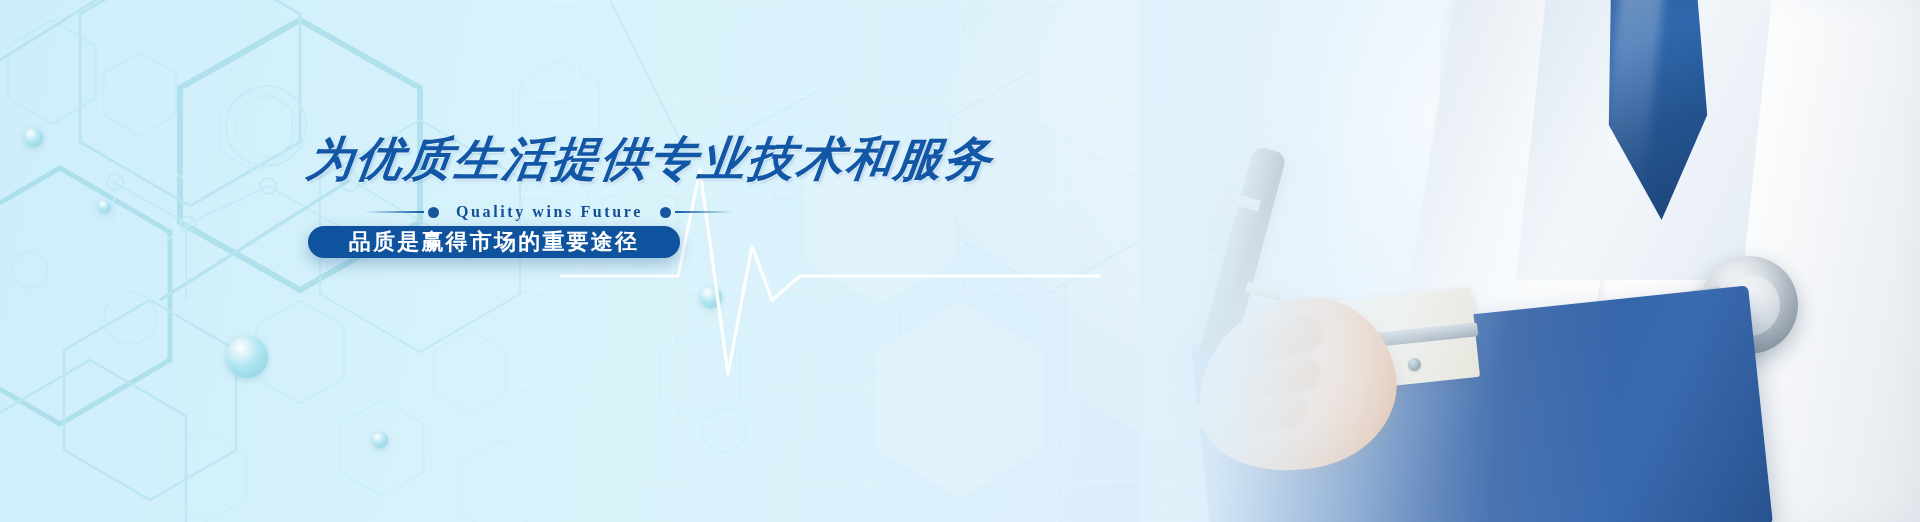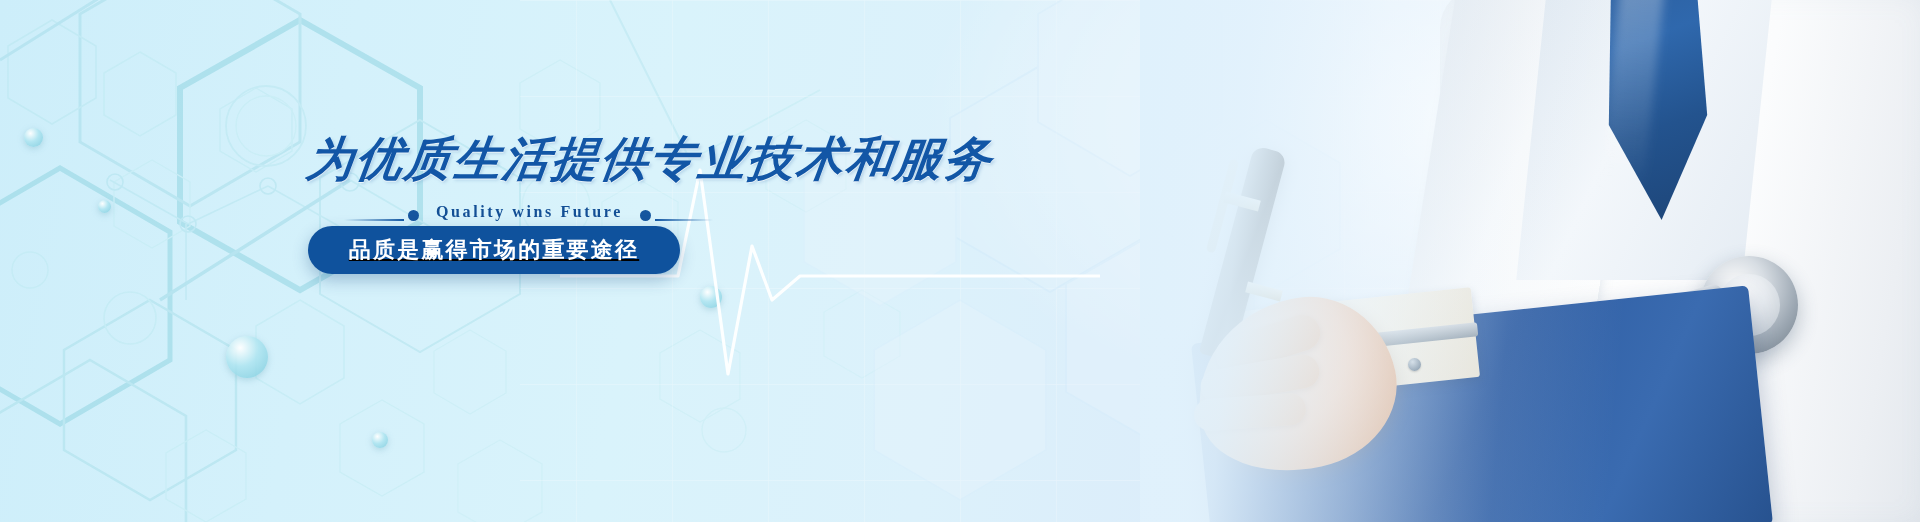--- a/index.html
+++ b/index.html
@@ -134,40 +134,39 @@
     position:absolute;left:307px;top:128px;
     font-size:47px;font-weight:bold;font-style:italic;
     letter-spacing:2px;color:#1256a6;
     font-family:"DejaVu Sans","Liberation Sans",sans-serif;
     text-shadow:0 1px 0 rgba(255,255,255,.65), 2px 2px 3px rgba(140,180,215,.45);
     white-space:nowrap;
     transform:skewX(-7deg);
   }
 
   .tagrow{
-    position:absolute;left:344px;top:204px;
-    display:flex;align-items:flex-end;gap:4px;white-space:nowrap;
+    position:absolute;left:364px;top:204px;
+    display:flex;align-items:center;gap:4px;white-space:nowrap;
   }
   .tagline-l{width:60px;height:2px;background:linear-gradient(90deg,rgba(20,90,165,0),#1458a4);}
   .tagline-r{width:58px;height:2px;background:linear-gradient(90deg,#1458a4,rgba(20,90,165,0));}
   .tagdot{width:11px;height:11px;border-radius:50%;background:#15569f;flex:none;}
   .tagtext{
     font-family:"Liberation Serif","DejaVu Serif",serif;
     font-size:16px;font-weight:bold;color:#134f95;
     letter-spacing:2.6px;padding:0 13px;
   }
 
   .pill{
     position:absolute;left:308px;top:226px;
-    width:372px;height:48px;border-radius:24px;
+    width:372px;height:32px;border-radius:24px;
     background:linear-gradient(180deg,#1259a8 0%,#0f4f99 52%,#0d4display 100%);
     background-color:#0f529d;
     display:flex;align-items:center;justify-content:center;
     box-shadow:0 6px 16px rgba(18,70,130,.30);
-    text-decoration:underline;
   }
   .pill-label{
     color:#ffffff;font-size:22px;font-weight:bold;letter-spacing:2.2px;
     font-family:"DejaVu Sans","Liberation Sans",sans-serif;
   }
 
   .orb{
     position:absolute;border-radius:50%;
     background:radial-gradient(circle at 34% 28%, rgba(255,255,255,.95) 0%, rgba(173,228,240,.85) 45%, rgba(110,196,215,.75) 100%);
     box-shadow:0 2px 6px rgba(110,170,190,.35);

